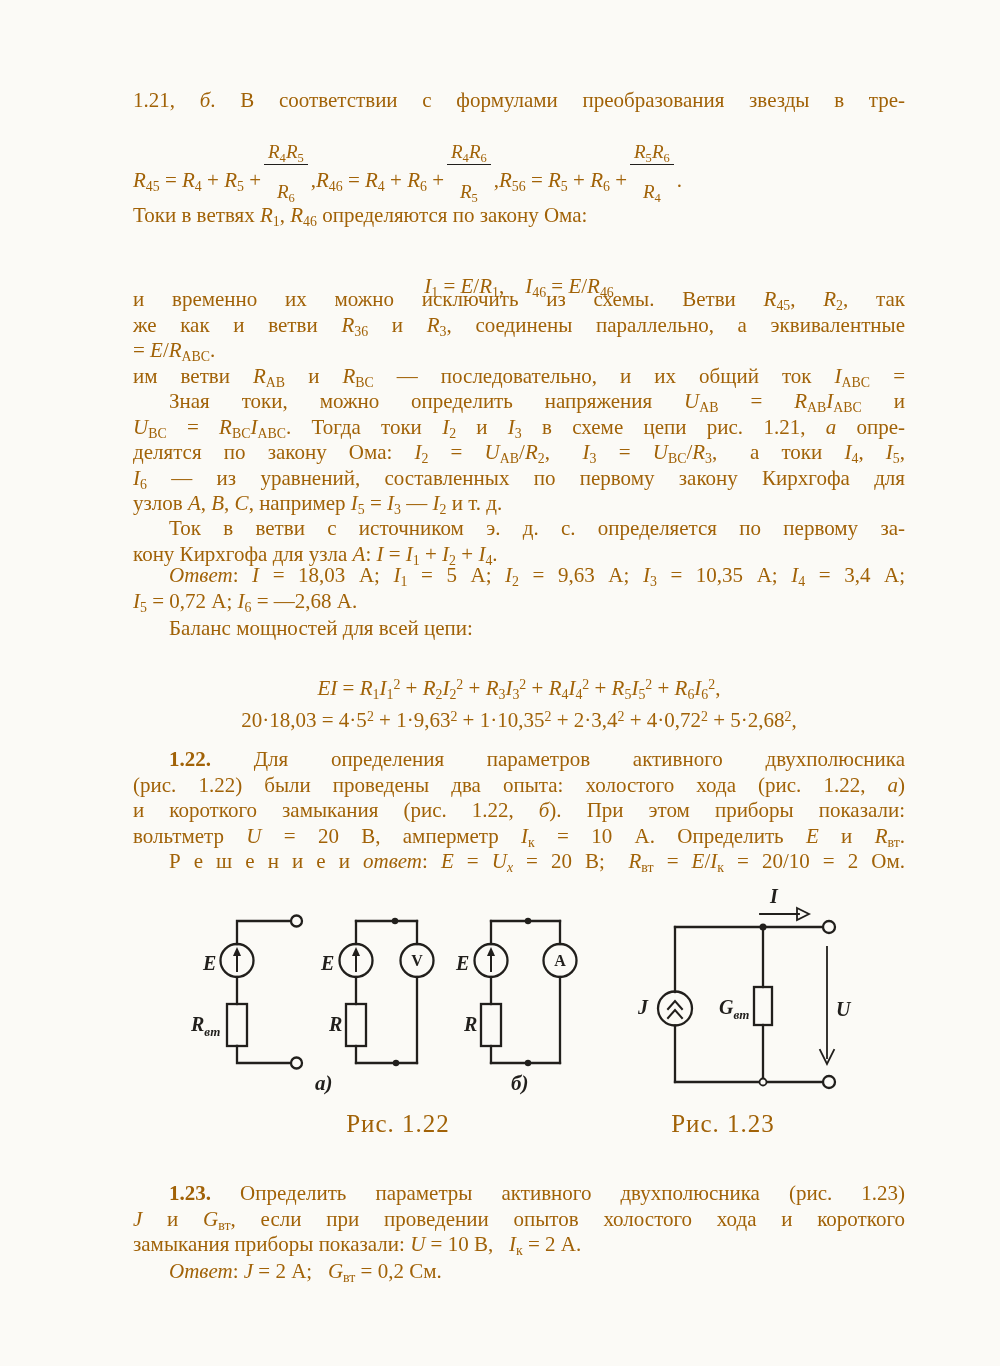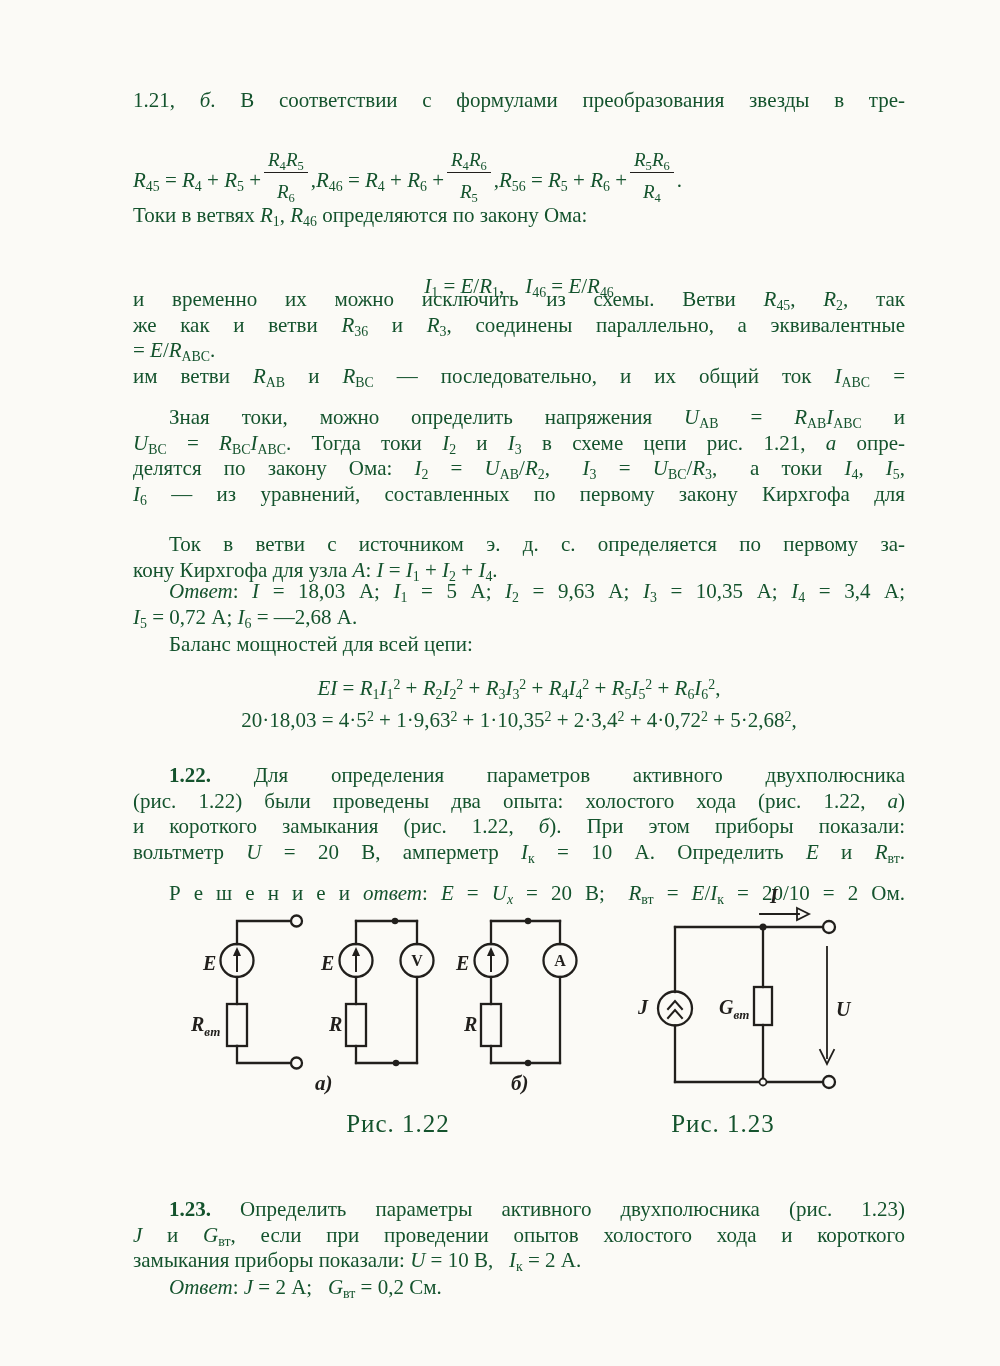--- a/index.html
+++ b/index.html
@@ -1,41 +1,41 @@
 <!DOCTYPE html>
 <html><head>
 <meta charset="utf-8">
 <style>
   html,body{margin:0;padding:0;background:#e8e6e1;}
   .page{
     position:relative;width:1000px;height:1366px;margin:0 auto;
-    background:#fbfaf6;color:#14532d;
+    background:#fbfaf6;color:#a16207;
     font-family:"Liberation Serif","DejaVu Serif",serif;
     overflow:hidden;
   }
   .block{position:absolute;left:133px;width:772px;font-size:21px;line-height:25.6px;}
   .ln{white-space:normal;}
   .j{text-align:justify;text-align-last:justify;}
   .l{text-align:left;}
-  .ind{text-indent:36px;margin-top:16px;}
+  .ind{text-indent:36px;}
   .disp{position:absolute;left:133px;width:772px;text-align:center;font-size:21px;line-height:31.5px;margin-top:28px;}
   i{font-style:italic;}
   b{font-weight:bold;}
   sub,sup{font-size:66%;line-height:0;}
   sub{vertical-align:-0.28em;}
   sup{vertical-align:0.45em;}
   
   .fr-row{
     position:absolute;left:133px;top:142px;width:772px;height:76px;
     display:flex;align-items:center;font-size:21px;
   }
   .term{display:inline-flex;align-items:center;}
   .frac{display:inline-flex;flex-direction:column;align-items:center;margin:0 3px;font-size:19px;line-height:1.18;}
   .frac .num{border-bottom:1.6px solid #211f1c;padding:0 4px;}
-  .frac .den{padding:8px 4px;}
+  .frac .den{padding:16px 4px;}
   .caption{position:absolute;font-size:25px;letter-spacing:1px;text-align:center;width:140px;}
   svg{position:absolute;}
   svg text{font-family:"Liberation Serif","DejaVu Serif",serif;}
   .svglab{font-style:italic;font-weight:600;font-size:20px;fill:#211f1c;}
   .svgsub{font-style:italic;font-weight:600;font-size:13px;fill:#211f1c;}
   .meterlab{font-weight:600;font-size:16px;fill:#211f1c;}
   .figtag{font-style:italic;font-weight:600;font-size:21px;fill:#211f1c;}
 </style>
 </head>
 <body>
@@ -83,20 +83,21 @@
     <div class="ln j">же как и ветви <i>R</i><sub>36</sub> и <i>R</i><sub>3</sub>, соединены параллельно, а эквивалентные</div>
     <div class="ln l">= <i>E</i>/<i>R</i><sub>ABC</sub>.</div>
     <div class="ln j">им ветви <i>R</i><sub>AB</sub> и <i>R</i><sub>BC</sub> — последовательно, и их общий ток <i>I</i><sub>ABC</sub> =</div>
   </div>
 
   <div class="block" style="top:389px">
     <div class="ln j ind">Зная токи, можно определить напряжения <i>U</i><sub>AB</sub> = <i>R</i><sub>AB</sub><i>I</i><sub>ABC</sub> и</div>
     <div class="ln j"><i>U</i><sub>BC</sub> = <i>R</i><sub>BC</sub><i>I</i><sub>ABC</sub>. Тогда токи <i>I</i><sub>2</sub> и <i>I</i><sub>3</sub> в схеме цепи рис. 1.21, <i>а</i> опре-</div>
     <div class="ln j">делятся по закону Ома: <i>I</i><sub>2</sub> = <i>U</i><sub>AB</sub>/<i>R</i><sub>2</sub>,  <i>I</i><sub>3</sub> = <i>U</i><sub>BC</sub>/<i>R</i><sub>3</sub>,  а токи <i>I</i><sub>4</sub>, <i>I</i><sub>5</sub>,</div>
     <div class="ln j"><i>I</i><sub>6</sub> — из уравнений, составленных по первому закону Кирхгофа для</div>
+    <div class="ln l">узлов <i>A</i>, <i>B</i>, <i>C</i>, например <i>I</i><sub>5</sub> = <i>I</i><sub>3</sub> — <i>I</i><sub>2</sub> и т. д.</div>
   </div>
 
   <div class="block" style="top:516px">
     <div class="ln j ind">Ток в ветви с источником э. д. с. определяется по первому за-</div>
     <div class="ln l">кону Кирхгофа для узла <i>A</i>: <i>I</i> = <i>I</i><sub>1</sub> + <i>I</i><sub>2</sub> + <i>I</i><sub>4</sub>.</div>
   </div>
 
   <div class="block" style="top:563px">
     <div class="ln j ind"><i>Ответ</i>: <i>I</i> = 18,03 А; <i>I</i><sub>1</sub> = 5 А; <i>I</i><sub>2</sub> = 9,63 А; <i>I</i><sub>3</sub> = 10,35 А; <i>I</i><sub>4</sub> = 3,4 А;</div>
     <div class="ln l"><i>I</i><sub>5</sub> = 0,72 А; <i>I</i><sub>6</sub> = —2,68 А.</div>

